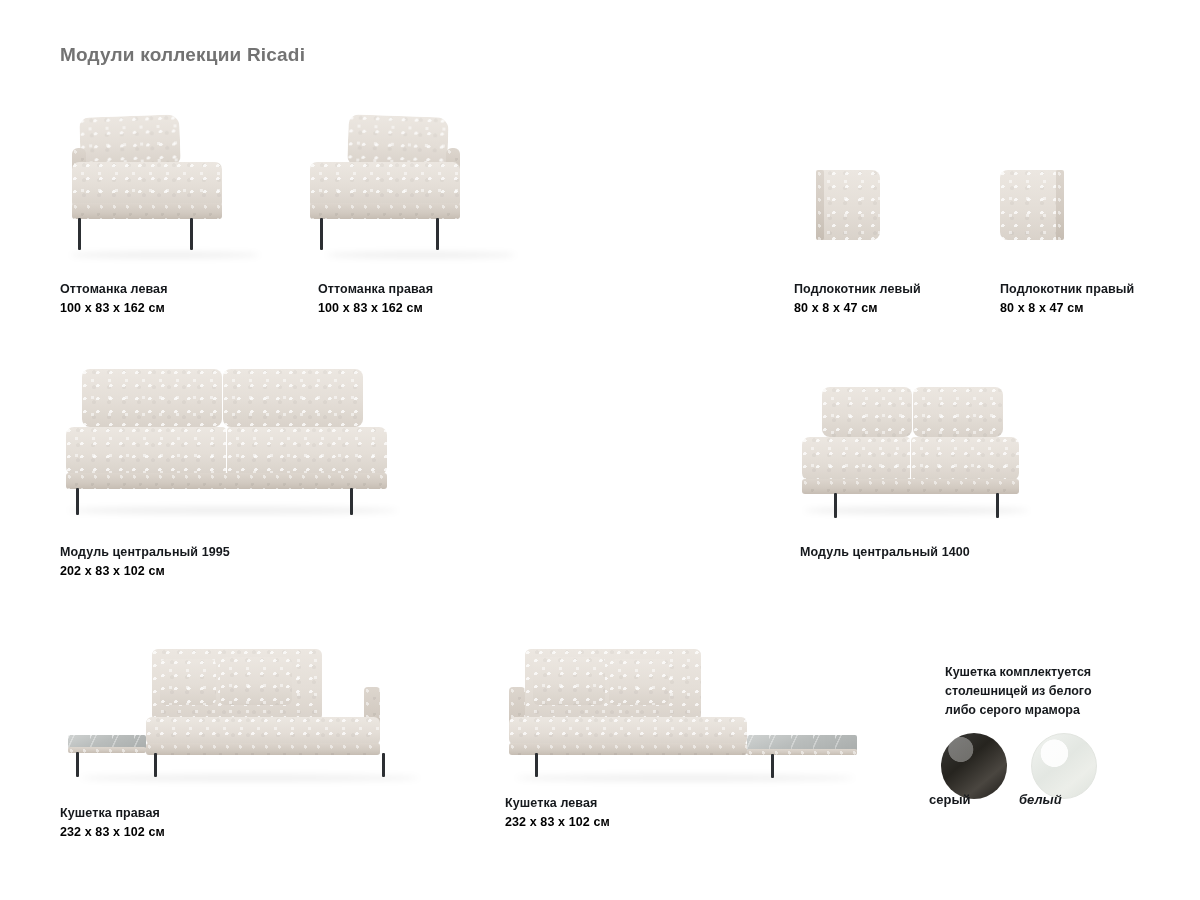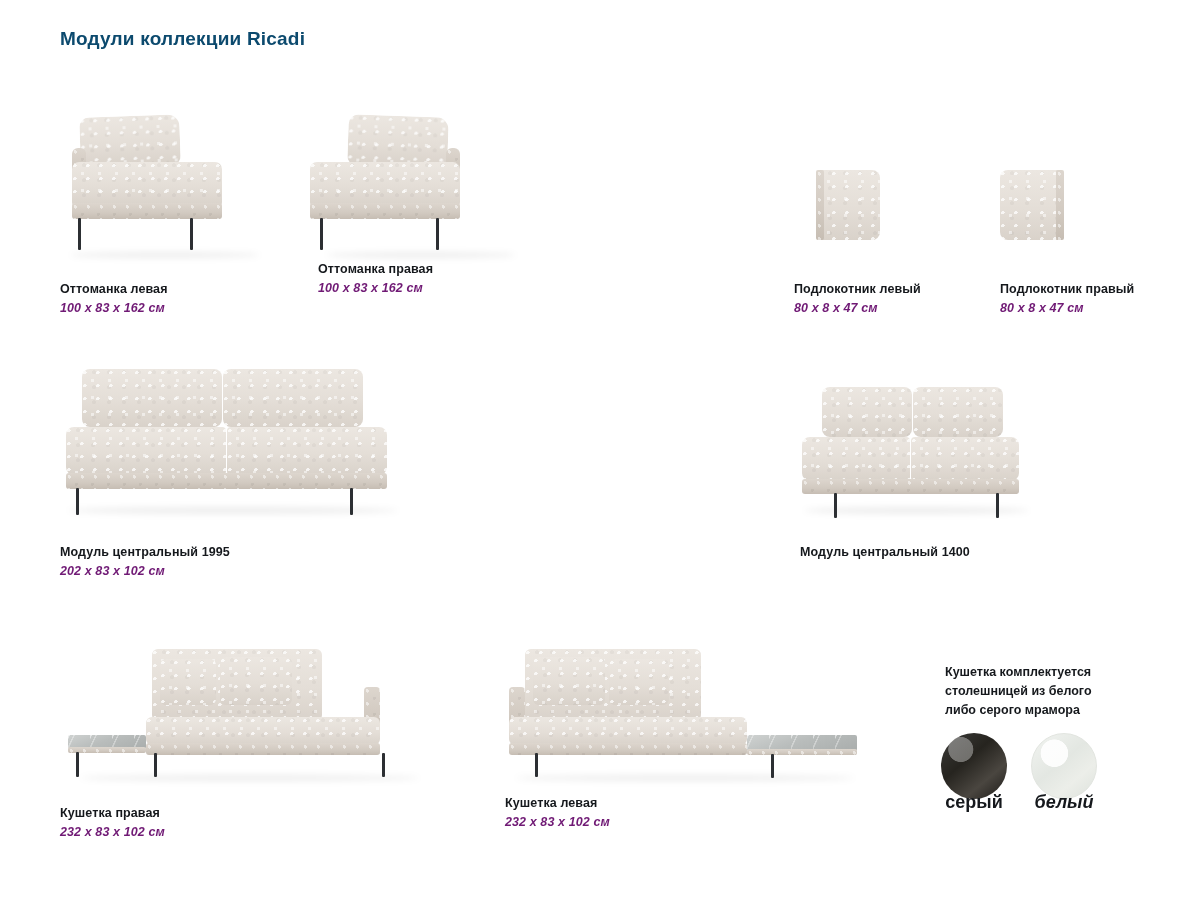--- a/index.html
+++ b/index.html
@@ -17,48 +17,47 @@
   }
   .page {
     position: relative;
     width: 1200px;
     height: 900px;
   }
 
   .page-title {
     position: absolute;
     left: 60px;
-    top: 28px;
+    top: 44px;
     font-size: 19px;
     font-weight: bold;
     letter-spacing: 0.2px;
-    color: #0c4a6e;
+    color: #737373;
   }
 
   
   .module {
     position: absolute;
   }
   .module .art {
     position: relative;
   }
   .module .caption {
     font-size: 12.5px;
     font-weight: bold;
     color: #15181c;
     line-height: 1.55;
     letter-spacing: 0.1px;
   }
   .module .dims {
     font-size: 12.5px;
     font-weight: bold;
-    color: #701a75;
+    color: #000000;
     line-height: 1.55;
     letter-spacing: 0.1px;
-    font-style: italic;
   }
 
   
   .fab {
     position: absolute;
     background:
       radial-gradient(circle at 22% 28%, rgba(255,255,255,.75) 0 12%, rgba(0,0,0,0) 13%),
       radial-gradient(circle at 62% 68%, rgba(255,255,255,.5) 0 10%, rgba(0,0,0,0) 11%),
       radial-gradient(circle at 80% 22%, rgba(0,0,0,.035) 0 11%, rgba(0,0,0,0) 12%),
       linear-gradient(180deg, #ece7e1 0%, #e4ded7 55%, #d9d2ca 100%);
@@ -107,23 +106,22 @@
   }
   .swatch.white {
     background:
       radial-gradient(circle at 35% 30%, rgba(255,255,255,.9) 0 22%, rgba(0,0,0,0) 23%),
       linear-gradient(140deg, #f2f4f1 0%, #e3e7e2 45%, #eceee9 70%, #dde2dc 100%);
     border: 1px solid #e2e5e0;
     box-sizing: border-box;
   }
   .swatch-label {
     position: absolute;
-    font-size: 18px;
-    font-weight: bold;
-    text-align: center;
+    font-size: 13px;
+    font-weight: bold;
     width: 90px;
   }
   .note {
     position: absolute;
     font-size: 12.5px;
     font-weight: bold;
     line-height: 1.5;
     color: #15181c;
     width: 180px;
   }
@@ -156,21 +154,21 @@
   <div class="module" style="left:318px; top:110px; width:220px;">
     <div class="art" style="height:150px;">
       <div class="shadow" style="left:8px; top:142px; width:190px; height:6px;"></div>
       <div class="fab" style="left:30px; top:6px; width:100px; height:50px; border-radius:10px 12px 8px 8px; transform:rotate(2deg);"></div>
       <div class="fab dark" style="left:128px; top:38px; width:14px; height:32px; border-radius:6px;"></div>
       <div class="fab" style="left:-8px; top:52px; width:150px; height:44px; border-radius:7px 7px 4px 4px;"></div>
       <div class="fab dark" style="left:-8px; top:93px; width:150px; height:16px; border-radius:3px;"></div>
       <div class="leg" style="left:2px; top:108px; width:3px; height:32px;"></div>
       <div class="leg" style="left:118px; top:108px; width:3px; height:32px;"></div>
     </div>
-    <div class="caption" style="">Оттоманка правая</div>
+    <div class="caption" style="margin-top:20px;">Оттоманка правая</div>
     <div class="dims">100 x 83 x 162 см</div>
   </div>
 
 
   <div class="module" style="left:794px; top:110px; width:180px;">
     <div class="art" style="height:150px;">
       <div class="fab" style="left:24px; top:60px; width:62px; height:70px; border-radius:3px 8px 8px 3px;"></div>
       <div class="fab dark" style="left:22px; top:60px; width:8px; height:70px; border-radius:2px;"></div>
     </div>
     <div class="caption" style="margin-top:20px;">Подлокотник левый</div>

